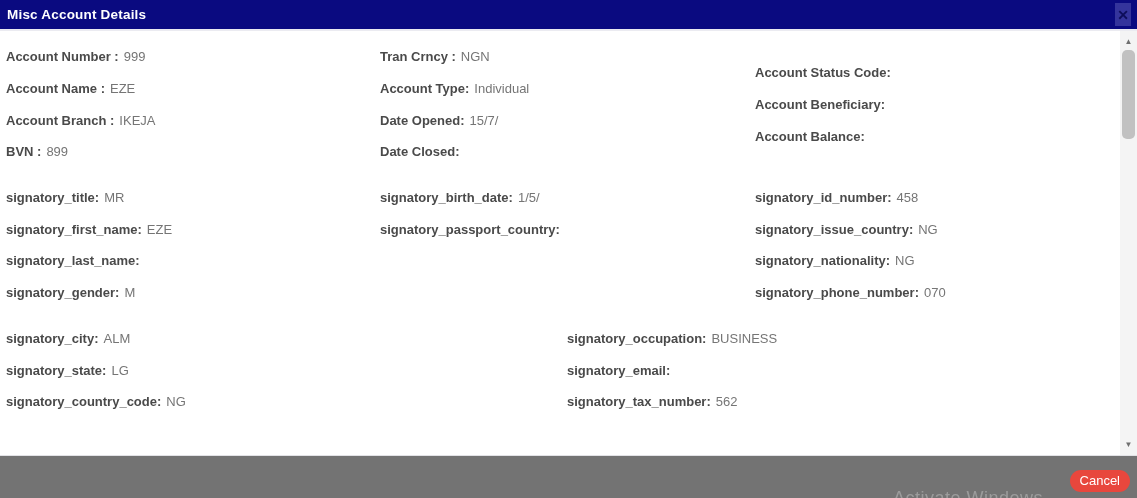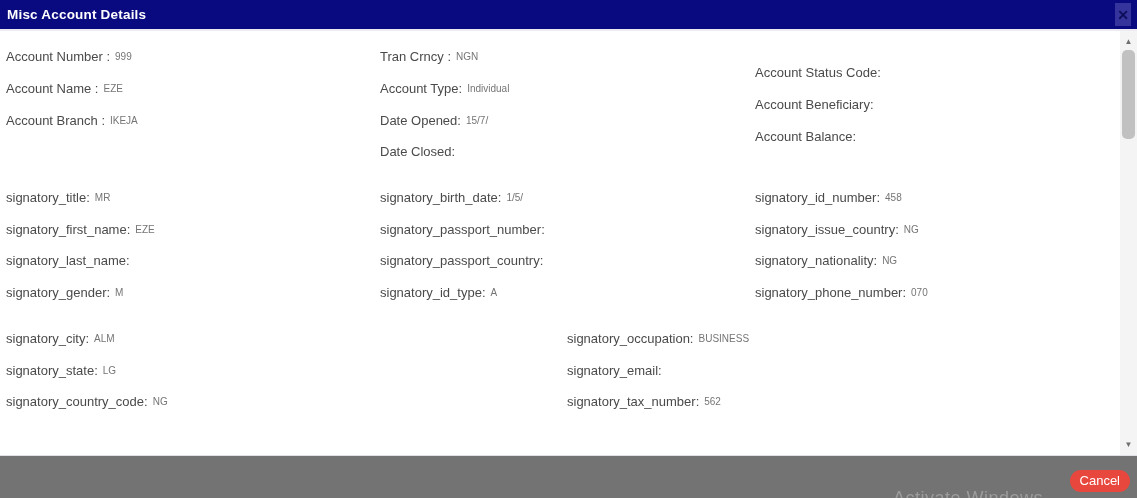--- a/index.html
+++ b/index.html
@@ -24,22 +24,22 @@
   .section { display: flex; }
   .section + .section { margin-top: 14px; }
   .col { display: flex; flex-direction: column; }
   .sec-3col .col:nth-child(1) { width: 374px; }
   .sec-3col .col:nth-child(2) { width: 375px; text-align: center; }
   .sec-3col .col:nth-child(3) { flex: 1; justify-content: center; }
   .sec-2col .col:nth-child(1) { width: 561px; }
   .sec-2col .col:nth-child(2) { flex: 1; }
 
   .row { height: 31.7px; display: flex; align-items: center; white-space: nowrap; overflow: hidden; }
-  .lbl { font-weight: normal; font-size: 13px; color: #4a4a4a; }
-  .val { font-size: 10px; color: #757575; margin-left: 5px; }
+  .lbl { font-weight: bold; font-size: 13px; color: #4a4a4a; }
+  .val { font-size: 13px; color: #757575; margin-left: 5px; }
 
   
   .scrollbar { position: absolute; top: 0; right: 0; bottom: 0; width: 17px; background: #f4f4f4; }
   .scroll-arrow { position: absolute; left: 0; width: 17px; height: 17px; display: flex;
     align-items: center; justify-content: center; font-size: 8px; color: #6f6f6f; cursor: pointer; }
   .scroll-up { top: 2px; }
   .scroll-down { bottom: 2px; }
   .scroll-thumb { position: absolute; left: 2px; right: 2px; top: 19px; height: 89px;
     background: #c1c1c1; border-radius: 5px; cursor: pointer; }
 
@@ -73,20 +73,24 @@
               <span class="val">999</span>
             </div>
           <div class="row">
               <span class="lbl">Account Name :</span>
               <span class="val">EZE</span>
             </div>
           <div class="row">
               <span class="lbl">Account Branch :</span>
               <span class="val">IKEJA</span>
             </div>
+          <div class="row">
+              <span class="lbl">BVN :</span>
+              <span class="val">899</span>
+            </div>
         </div>
         <div class="col">
           <div class="row">
               <span class="lbl">Tran Crncy :</span>
               <span class="val">NGN</span>
             </div>
           <div class="row">
               <span class="lbl">Account Type:</span>
               <span class="val">Individual</span>
             </div>
@@ -133,30 +137,22 @@
               <span class="lbl">signatory_gender:</span>
               <span class="val">M</span>
             </div>
         </div>
         <div class="col">
           <div class="row">
               <span class="lbl">signatory_birth_date:</span>
               <span class="val">1/5/</span>
             </div>
           <div class="row">
-              <span class="lbl">signatory_passport_number:</span>
-              <span class="val"></span>
-            </div>
-          <div class="row">
               <span class="lbl">signatory_passport_country:</span>
               <span class="val"></span>
-            </div>
-          <div class="row">
-              <span class="lbl">signatory_id_type:</span>
-              <span class="val">A</span>
             </div>
         </div>
         <div class="col">
           <div class="row">
               <span class="lbl">signatory_id_number:</span>
               <span class="val">458</span>
             </div>
           <div class="row">
               <span class="lbl">signatory_issue_country:</span>
               <span class="val">NG</span>

